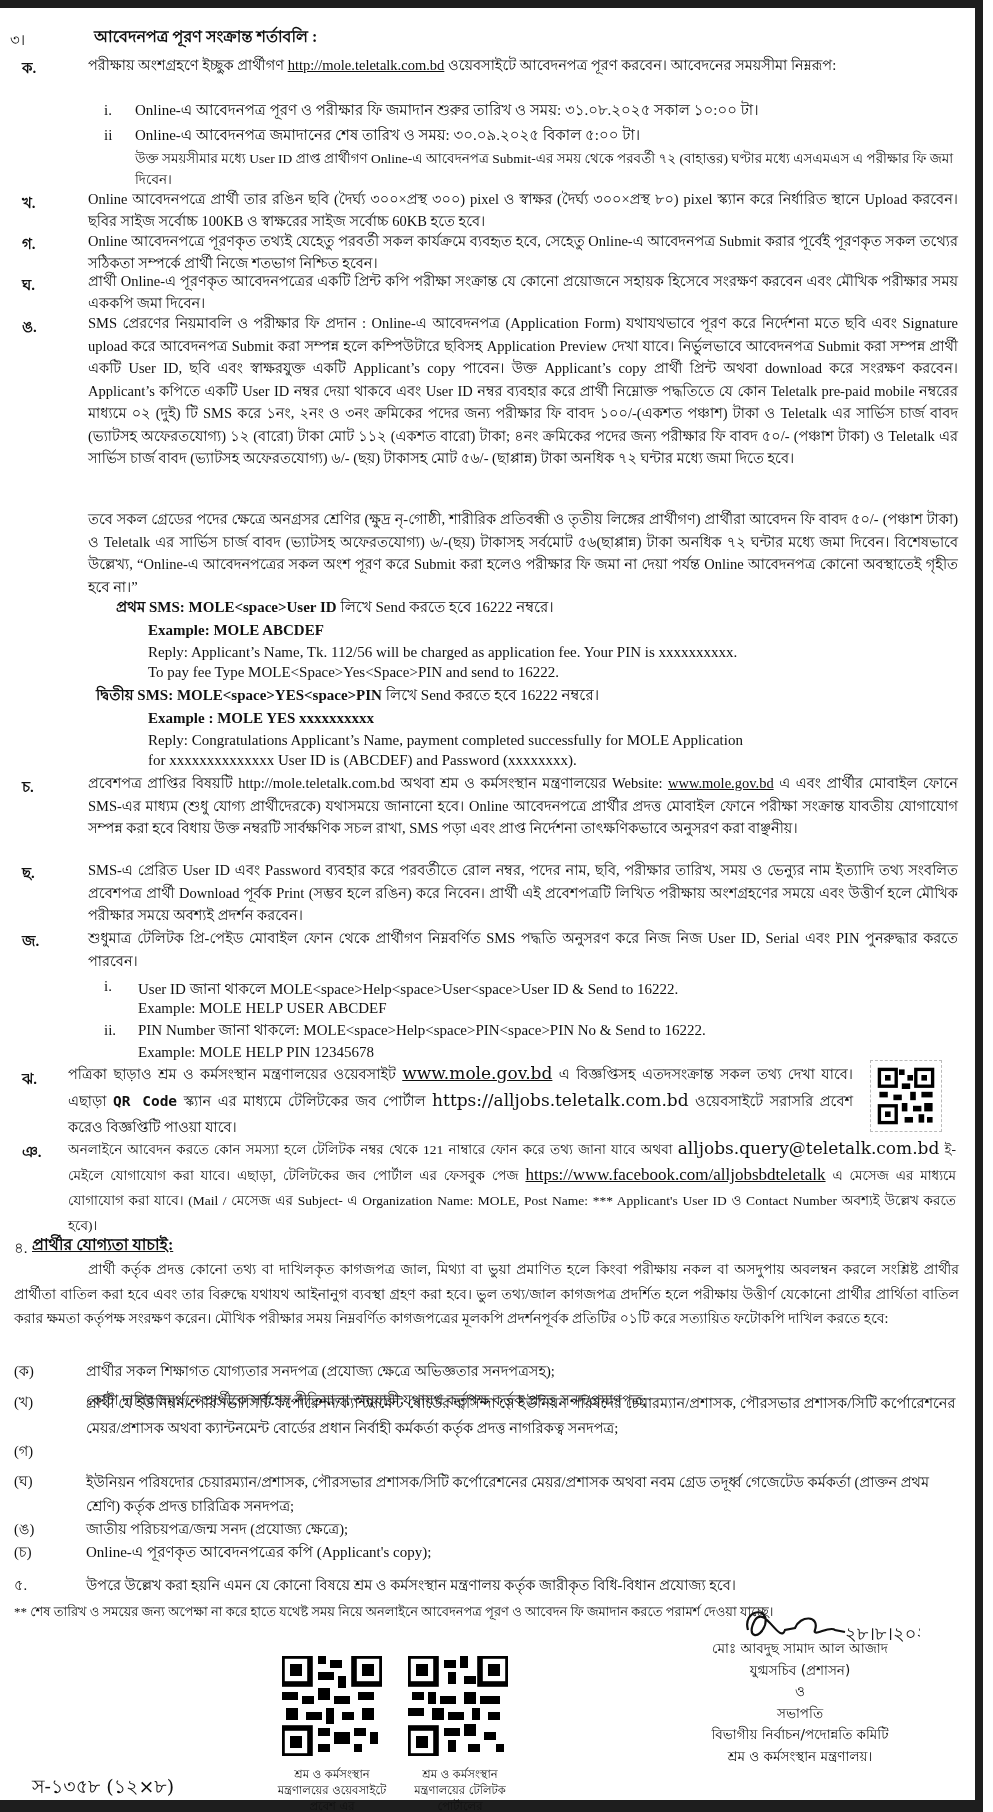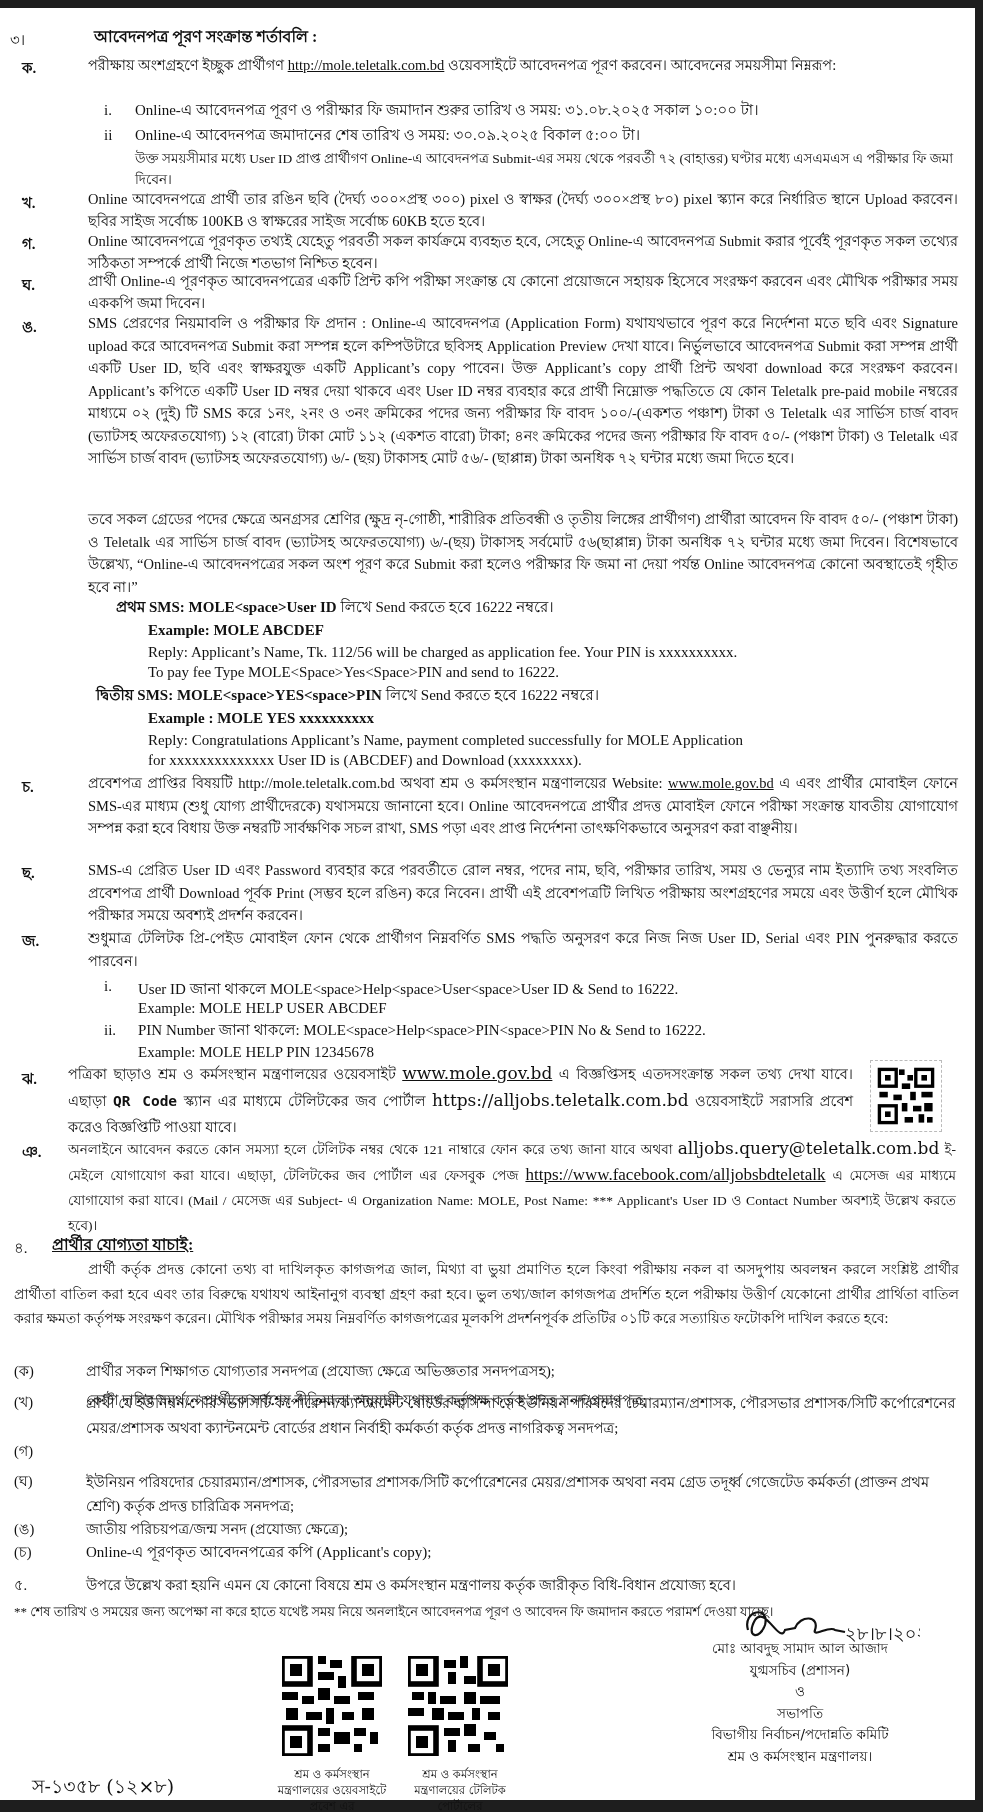--- a/index.html
+++ b/index.html
@@ -67,21 +67,21 @@
   <div class="sub bold" style="left:148px;top:612px;">Example: MOLE ABCDEF</div>
   <div class="sub" style="left:148px;top:634px;">Reply: Applicant’s Name, Tk. 112/56  will be charged as application fee. Your PIN is xxxxxxxxxx.</div>
   <div class="sub" style="left:148px;top:654px;">To pay fee Type MOLE&lt;Space&gt;Yes&lt;Space&gt;PIN and send to 16222.</div>
 
   <div class="sub" style="left:80px;top:677px;margin-left:16px;">
     <span class="bold">দ্বিতীয় SMS: MOLE&lt;space&gt;YES&lt;space&gt;PIN</span>
     <span>লিখে Send করতে হবে 16222 নম্বরে।</span>
   </div>
   <div class="sub bold" style="left:148px;top:700px;">Example : MOLE YES xxxxxxxxxx</div>
   <div class="sub" style="left:148px;top:722px;">Reply: Congratulations Applicant’s Name, payment completed successfully for MOLE Application</div>
-  <div class="sub" style="left:148px;top:742px;">for xxxxxxxxxxxxxx User ID is (ABCDEF) and Download (xxxxxxxx).</div>
+  <div class="sub" style="left:148px;top:742px;">for xxxxxxxxxxxxxx User ID is (ABCDEF) and Password (xxxxxxxx).</div>
 
   <div class="num" style="left:22px;top:767px;">চ.</div>
   <div class="blk body" style="top:764px;line-height:22.5px;">
     <span>প্রবেশপত্র প্রাপ্তির বিষয়টি http://mole.teletalk.com.bd অথবা শ্রম ও কর্মসংস্থান মন্ত্রণালয়ের  Website:</span>
     <u>www.mole.gov.bd</u>
     <span>এ এবং প্রার্থীর মোবাইল ফোনে SMS-এর মাধ্যম (শুধু যোগ্য প্রার্থীদেরকে) যথাসময়ে জানানো হবে। Online আবেদনপত্রে প্রার্থীর প্রদত্ত মোবাইল ফোনে পরীক্ষা সংক্রান্ত যাবতীয় যোগাযোগ সম্পন্ন করা হবে বিধায় উক্ত নম্বরটি সার্বক্ষণিক সচল রাখা, SMS পড়া এবং প্রাপ্ত নির্দেশনা তাৎক্ষণিকভাবে অনুসরণ করা বাঞ্ছনীয়।</span>
   </div>
 
   <div class="num" style="left:22px;top:853px;">ছ.</div>
   <div class="blk body" style="top:851px;line-height:22.5px;">SMS-এ প্রেরিত User ID এবং Password ব্যবহার করে পরবর্তীতে রোল নম্বর, পদের নাম, ছবি, পরীক্ষার তারিখ, সময় ও ভেন্যুর নাম ইত্যাদি তথ্য সংবলিত প্রবেশপত্র প্রার্থী Download পূর্বক Print (সম্ভব হলে রঙিন) করে নিবেন। প্রার্থী এই প্রবেশপত্রটি লিখিত পরীক্ষায় অংশগ্রহণের সময়ে এবং উত্তীর্ণ হলে মৌখিক পরীক্ষার সময়ে অবশ্যই প্রদর্শন করবেন।</div>
@@ -132,21 +132,21 @@
   <div class="num" style="left:22px;top:1132px;">ঞ.</div>
   <div class="blk" style="left:68px;top:1128px;width:888px;line-height:25px;text-align:justify;font-size:13.5px;">
     <span>অনলাইনে আবেদন করতে কোন সমস্যা হলে টেলিটক নম্বর থেকে 121 নাম্বারে ফোন করে তথ্য জানা যাবে অথবা</span>
     <span style="font-family:'DejaVu Serif',serif;font-size:17px;">alljobs.query@teletalk.com.bd</span>
     <span>ই-মেইলে যোগাযোগ করা যাবে। এছাড়া, টেলিটকের জব পোর্টাল এর ফেসবুক পেজ</span>
     <u style="font-family:Liberation Serif, serif;font-size:17px;">https://www.facebook.com/alljobsbdteletalk</u>
     <span>এ মেসেজ এর মাধ্যমে যোগাযোগ করা যাবে। (Mail / মেসেজ এর Subject- এ Organization Name: MOLE, Post Name: *** Applicant's User ID ও Contact Number অবশ্যই উল্লেখ করতে হবে)।</span>
   </div>
 
   <div class="num" style="left:14px;top:1228px;font-weight:normal;">৪.</div>
-  <div class="blk title" style="left:52px;top:1226px;text-decoration:underline;">প্রার্থীর যোগ্যতা যাচাই:</div>
+  <div class="blk title" style="left:32px;top:1226px;text-decoration:underline;">প্রার্থীর যোগ্যতা যাচাই:</div>
   <div class="blk" style="left:14px;top:1250px;width:945px;line-height:24.5px;text-align:justify;text-indent:74px;font-size:14px;">প্রার্থী কর্তৃক প্রদত্ত কোনো তথ্য বা দাখিলকৃত কাগজপত্র জাল, মিথ্যা বা ভুয়া প্রমাণিত হলে কিংবা পরীক্ষায় নকল বা অসদুপায় অবলম্বন করলে সংশ্লিষ্ট প্রার্থীর প্রার্থীতা বাতিল করা হবে এবং তার বিরুদ্ধে যথাযথ আইনানুগ ব্যবস্থা গ্রহণ করা হবে। ভুল তথ্য/জাল কাগজপত্র প্রদর্শিত হলে পরীক্ষায় উত্তীর্ণ যেকোনো প্রার্থীর প্রার্থিতা বাতিল করার ক্ষমতা কর্তৃপক্ষ সংরক্ষণ করেন। মৌখিক পরীক্ষার সময় নিম্নবর্ণিত কাগজপত্রের মূলকপি প্রদর্শনপূর্বক প্রতিটির ০১টি করে সত্যায়িত ফটোকপি দাখিল করতে হবে:</div>
 
   <div class="blk" style="left:14px;top:1352px;">(ক)</div>
   <div class="blk" style="left:86px;top:1352px;width:870px;">প্রার্থীর সকল শিক্ষাগত যোগ্যতার সনদপত্র (প্রযোজ্য ক্ষেত্রে অভিজ্ঞতার সনদপত্রসহ);</div>
   <div class="blk" style="left:14px;top:1383px;">(খ)</div>
   <div class="blk" style="left:86px;top:1383px;width:870px;line-height:25px;">প্রার্থী যে ইউনিয়ন/পৌরসভা/সিটি কর্পোরেশন/ক্যান্টনমেন্ট বোর্ডের বাসিন্দা সে ইউনিয়ন পরিষদের চেয়ারম্যান/প্রশাসক, পৌরসভার প্রশাসক/সিটি কর্পোরেশনের মেয়র/প্রশাসক অথবা ক্যান্টনমেন্ট বোর্ডের প্রধান নির্বাহী কর্মকর্তা কর্তৃক প্রদত্ত নাগরিকত্ব সনদপত্র;</div>
   <div class="blk" style="left:14px;top:1432px;">(গ)</div>
   <div class="blk" style="left:86px;top:1355px;width:870px;margin-top:26px;">কোটা দাবির সমর্থনে প্রার্থীকে সর্বশেষ নীতিমালা অনুযায়ী যথাযথ কর্তৃপক্ষ কর্তৃক প্রদত্ত সনদ/প্রমাণপত্র;</div>
   <div class="blk" style="left:14px;top:1462px;">(ঘ)</div>
   <div class="blk" style="left:86px;top:1462px;width:870px;line-height:24px;">ইউনিয়ন পরিষদোর চেয়ারম্যান/প্রশাসক, পৌরসভার প্রশাসক/সিটি কর্পোরেশনের মেয়র/প্রশাসক অথবা নবম গ্রেড তদূর্ধ্ব গেজেটেড কর্মকর্তা (প্রাক্তন প্রথম শ্রেণি) কর্তৃক প্রদত্ত চারিত্রিক সনদপত্র;</div>

